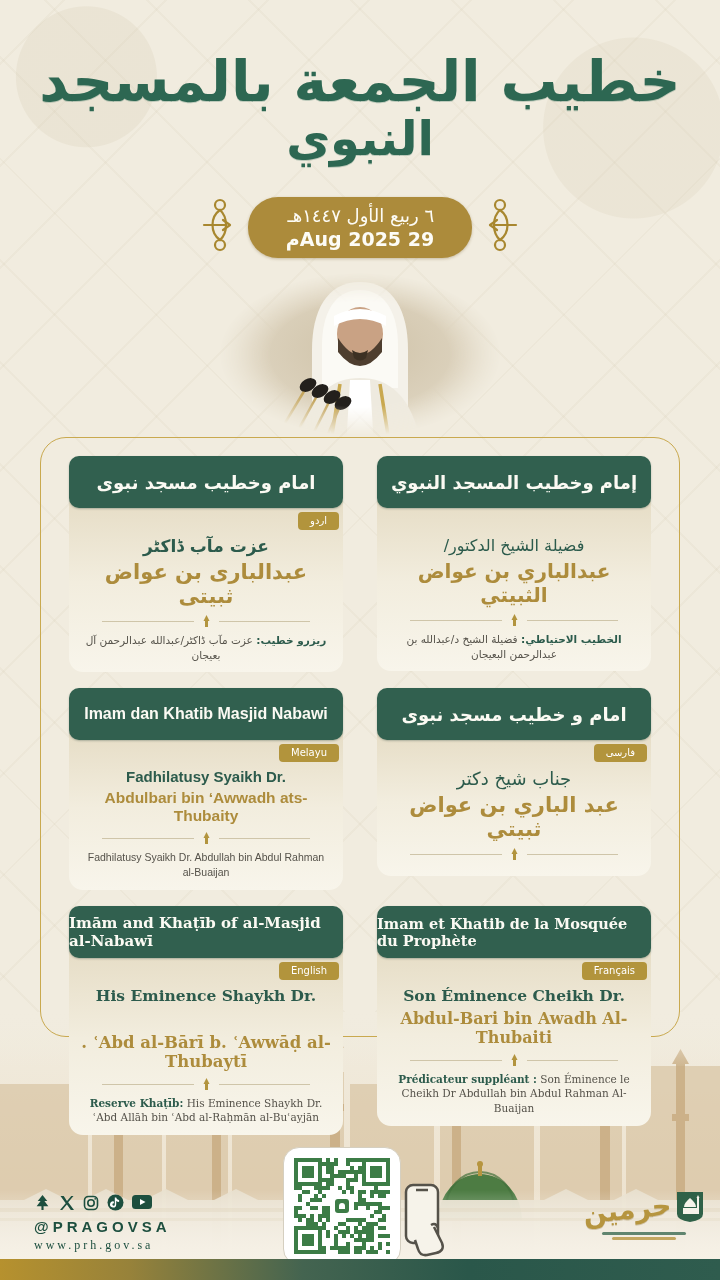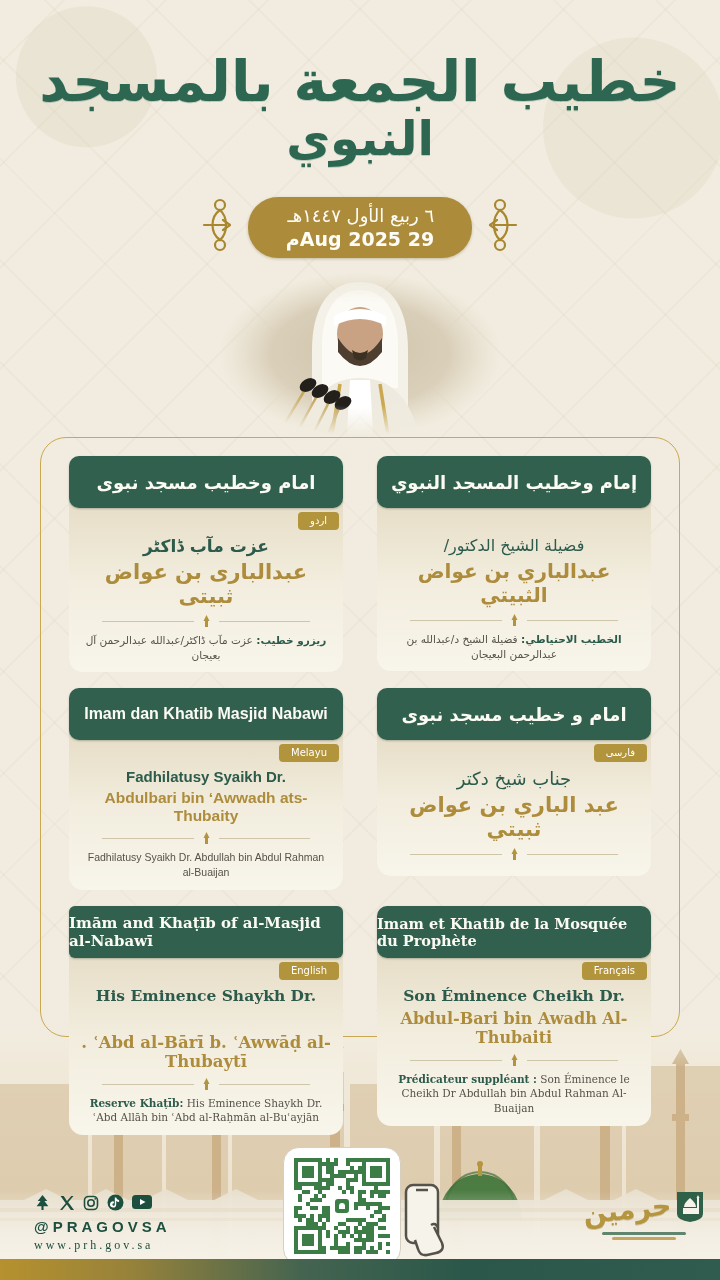--- a/index.html
+++ b/index.html
@@ -36,21 +36,21 @@
   .lang-tag{position:absolute;top:12px;right:4px;background:#b2943c;color:#fff;font-size:10px;line-height:1;padding:4px 12px;border-radius:4px;font-family:"DejaVu Sans",sans-serif;}
   .line1{margin:20px 0 0;color:#2c5b4c;}
   .kname{margin:4px 0 0;color:#ad8c3c;font-weight:bold;}
   .divider{display:flex;align-items:center;justify-content:center;gap:6px;margin:7px auto 5px;width:82%;}
   .divider::before,.divider::after{content:"";flex:1;height:1px;background:#cfc5a9;}
   .foot{margin:2px auto 0;max-width:95%;font-size:10.5px;line-height:1.4;color:#55524a;}
   .foot .fl{font-weight:bold;color:#2c5b4c;}
   
   .script-ar .card-header,.script-fa .card-header{font-size:18px;}
   .script-ur .card-header{font-size:18px;}
-  .script-en .card-header{font-size:15px;font-family:"DejaVu Serif",serif;border-radius:6px;}
+  .script-en .card-header{font-size:15px;font-family:"DejaVu Serif",serif;}
   .script-fr .card-header{font-size:14.5px;font-family:"DejaVu Serif",serif;}
   .script-ms .card-header{font-size:16px;font-family:"Liberation Sans",sans-serif;}
   .script-ar .line1{font-size:16px;}
   .script-ur .line1{font-size:17px;font-weight:bold;}
   .script-fa .line1{font-size:18px;}
   .script-en .line1,.script-fr .line1{font-size:15.5px;font-weight:bold;font-family:"DejaVu Serif",serif;}
   .script-ms .line1{font-size:15px;font-weight:bold;font-family:"Liberation Sans",sans-serif;}
   .script-ar .kname{font-size:20px;}
   .script-ur .kname{font-size:21px;}
   .script-fa .kname{font-size:21px;}

